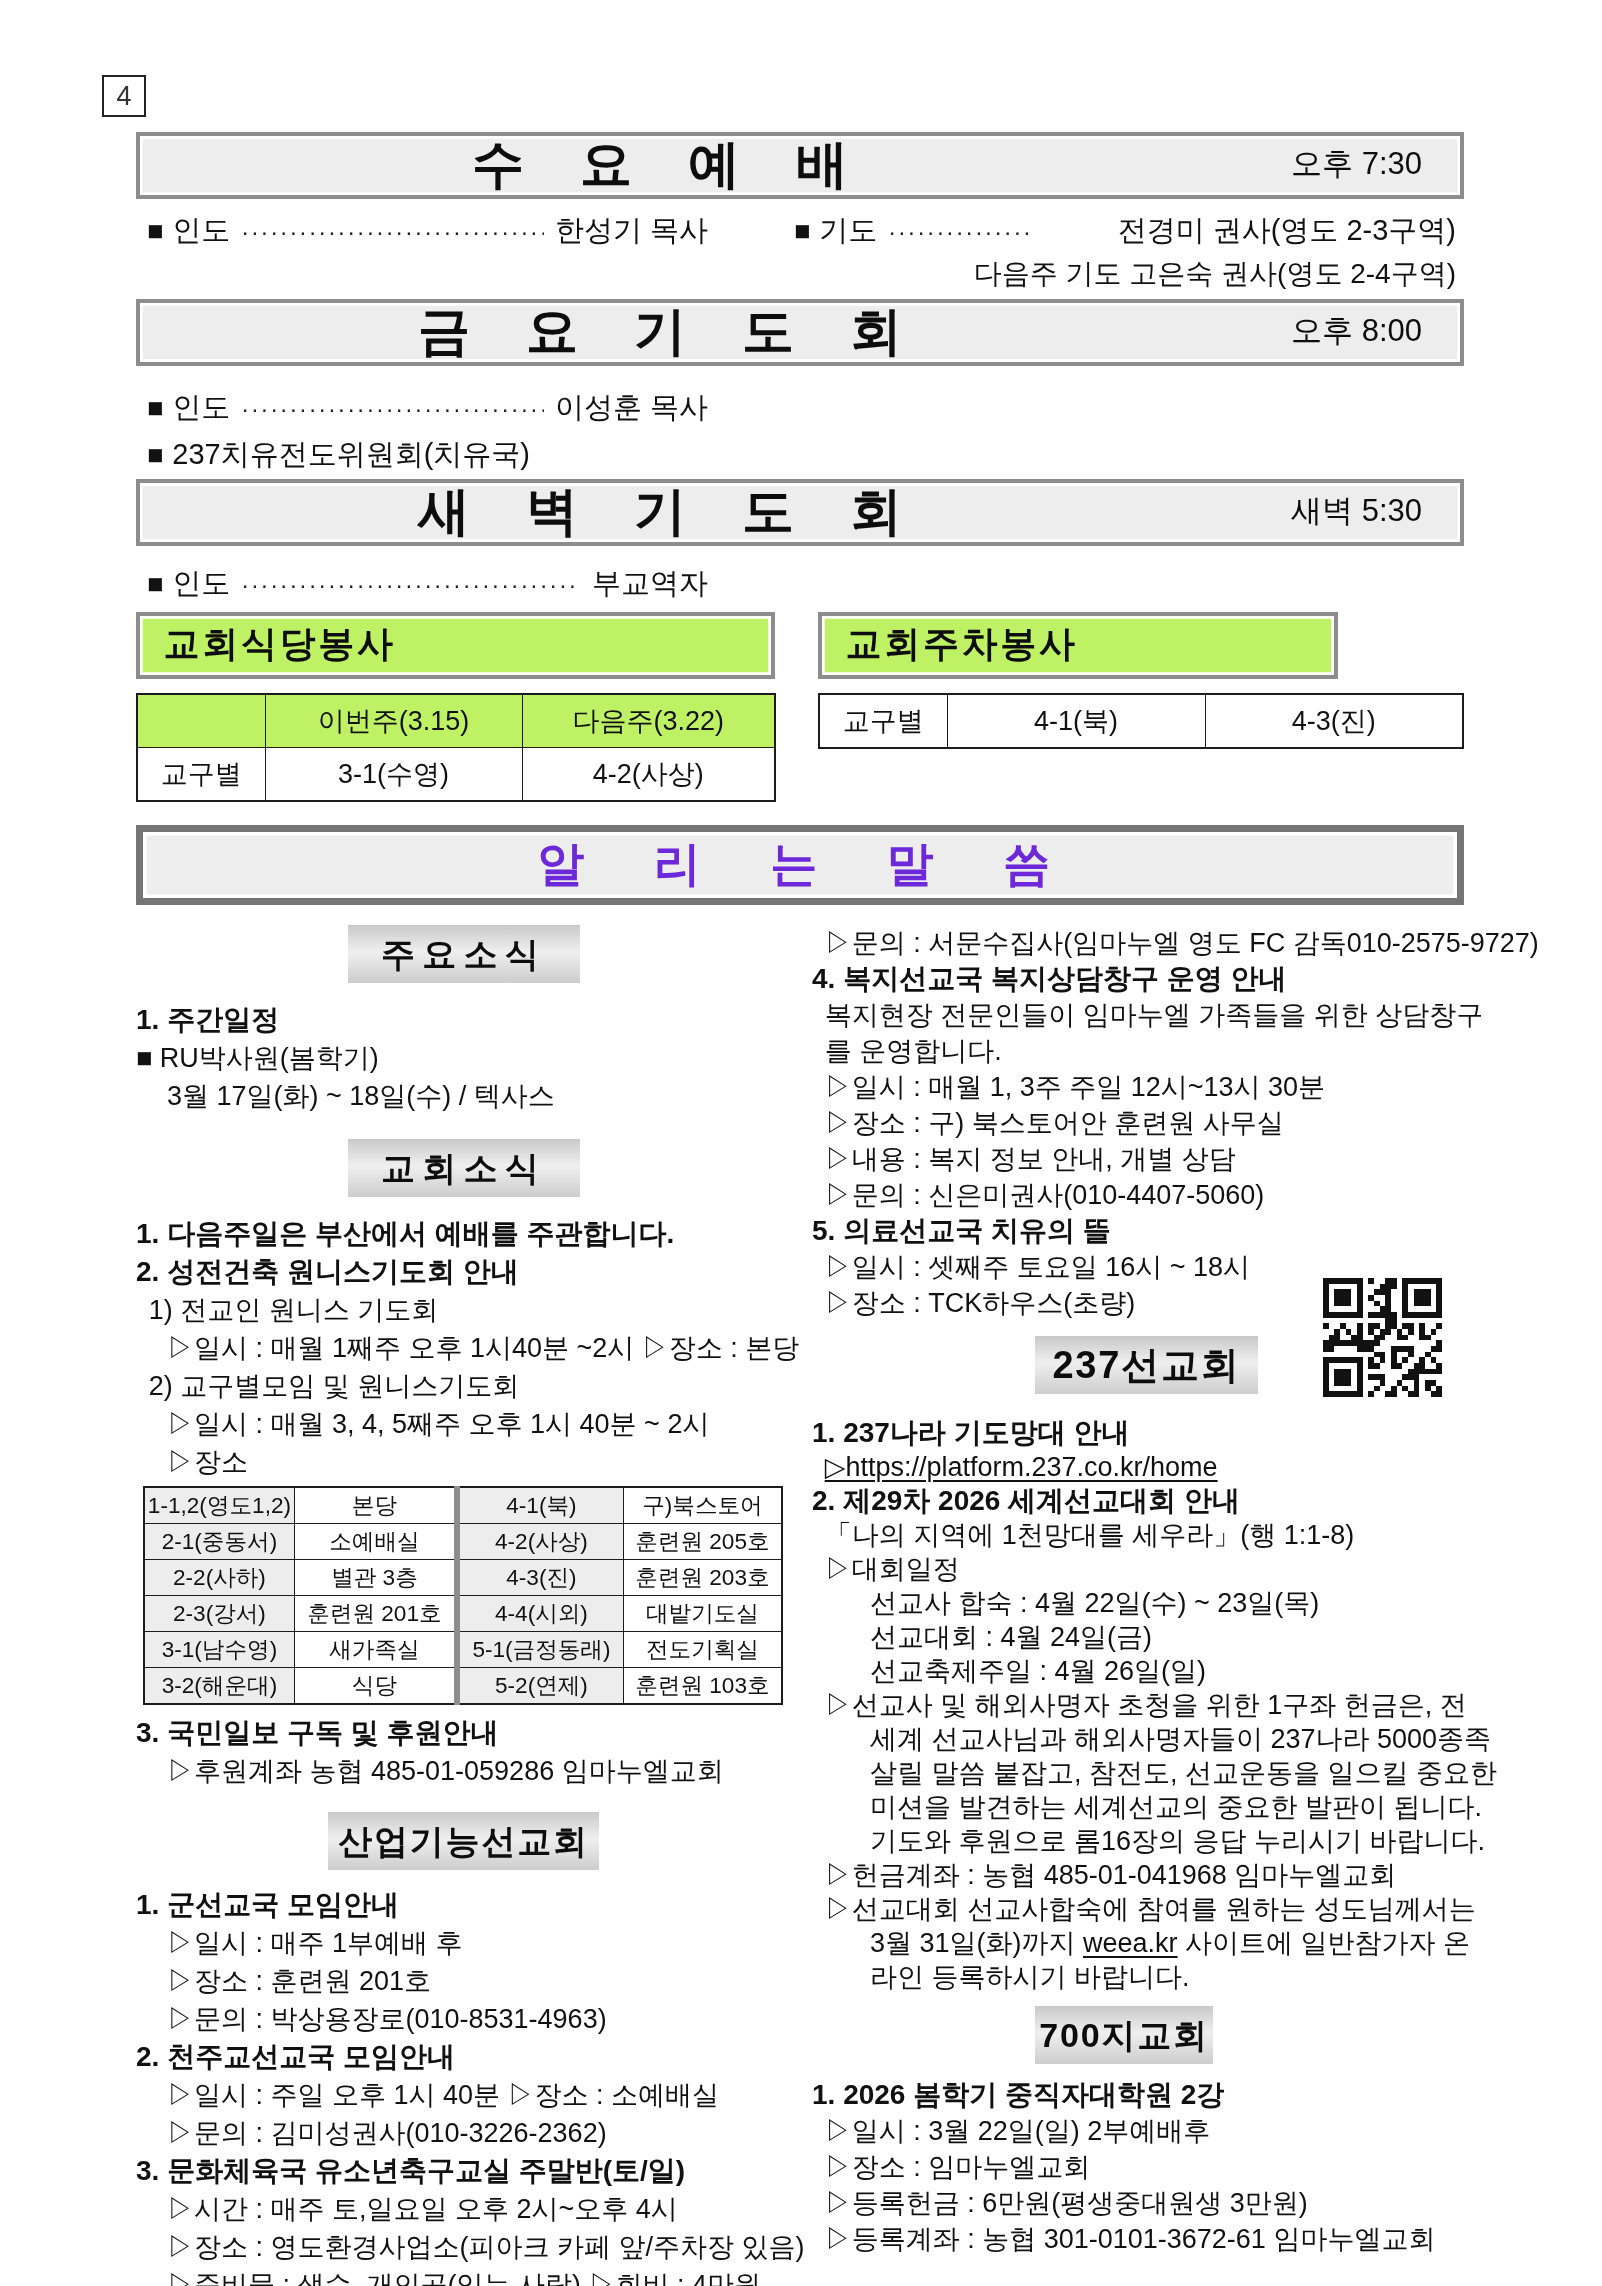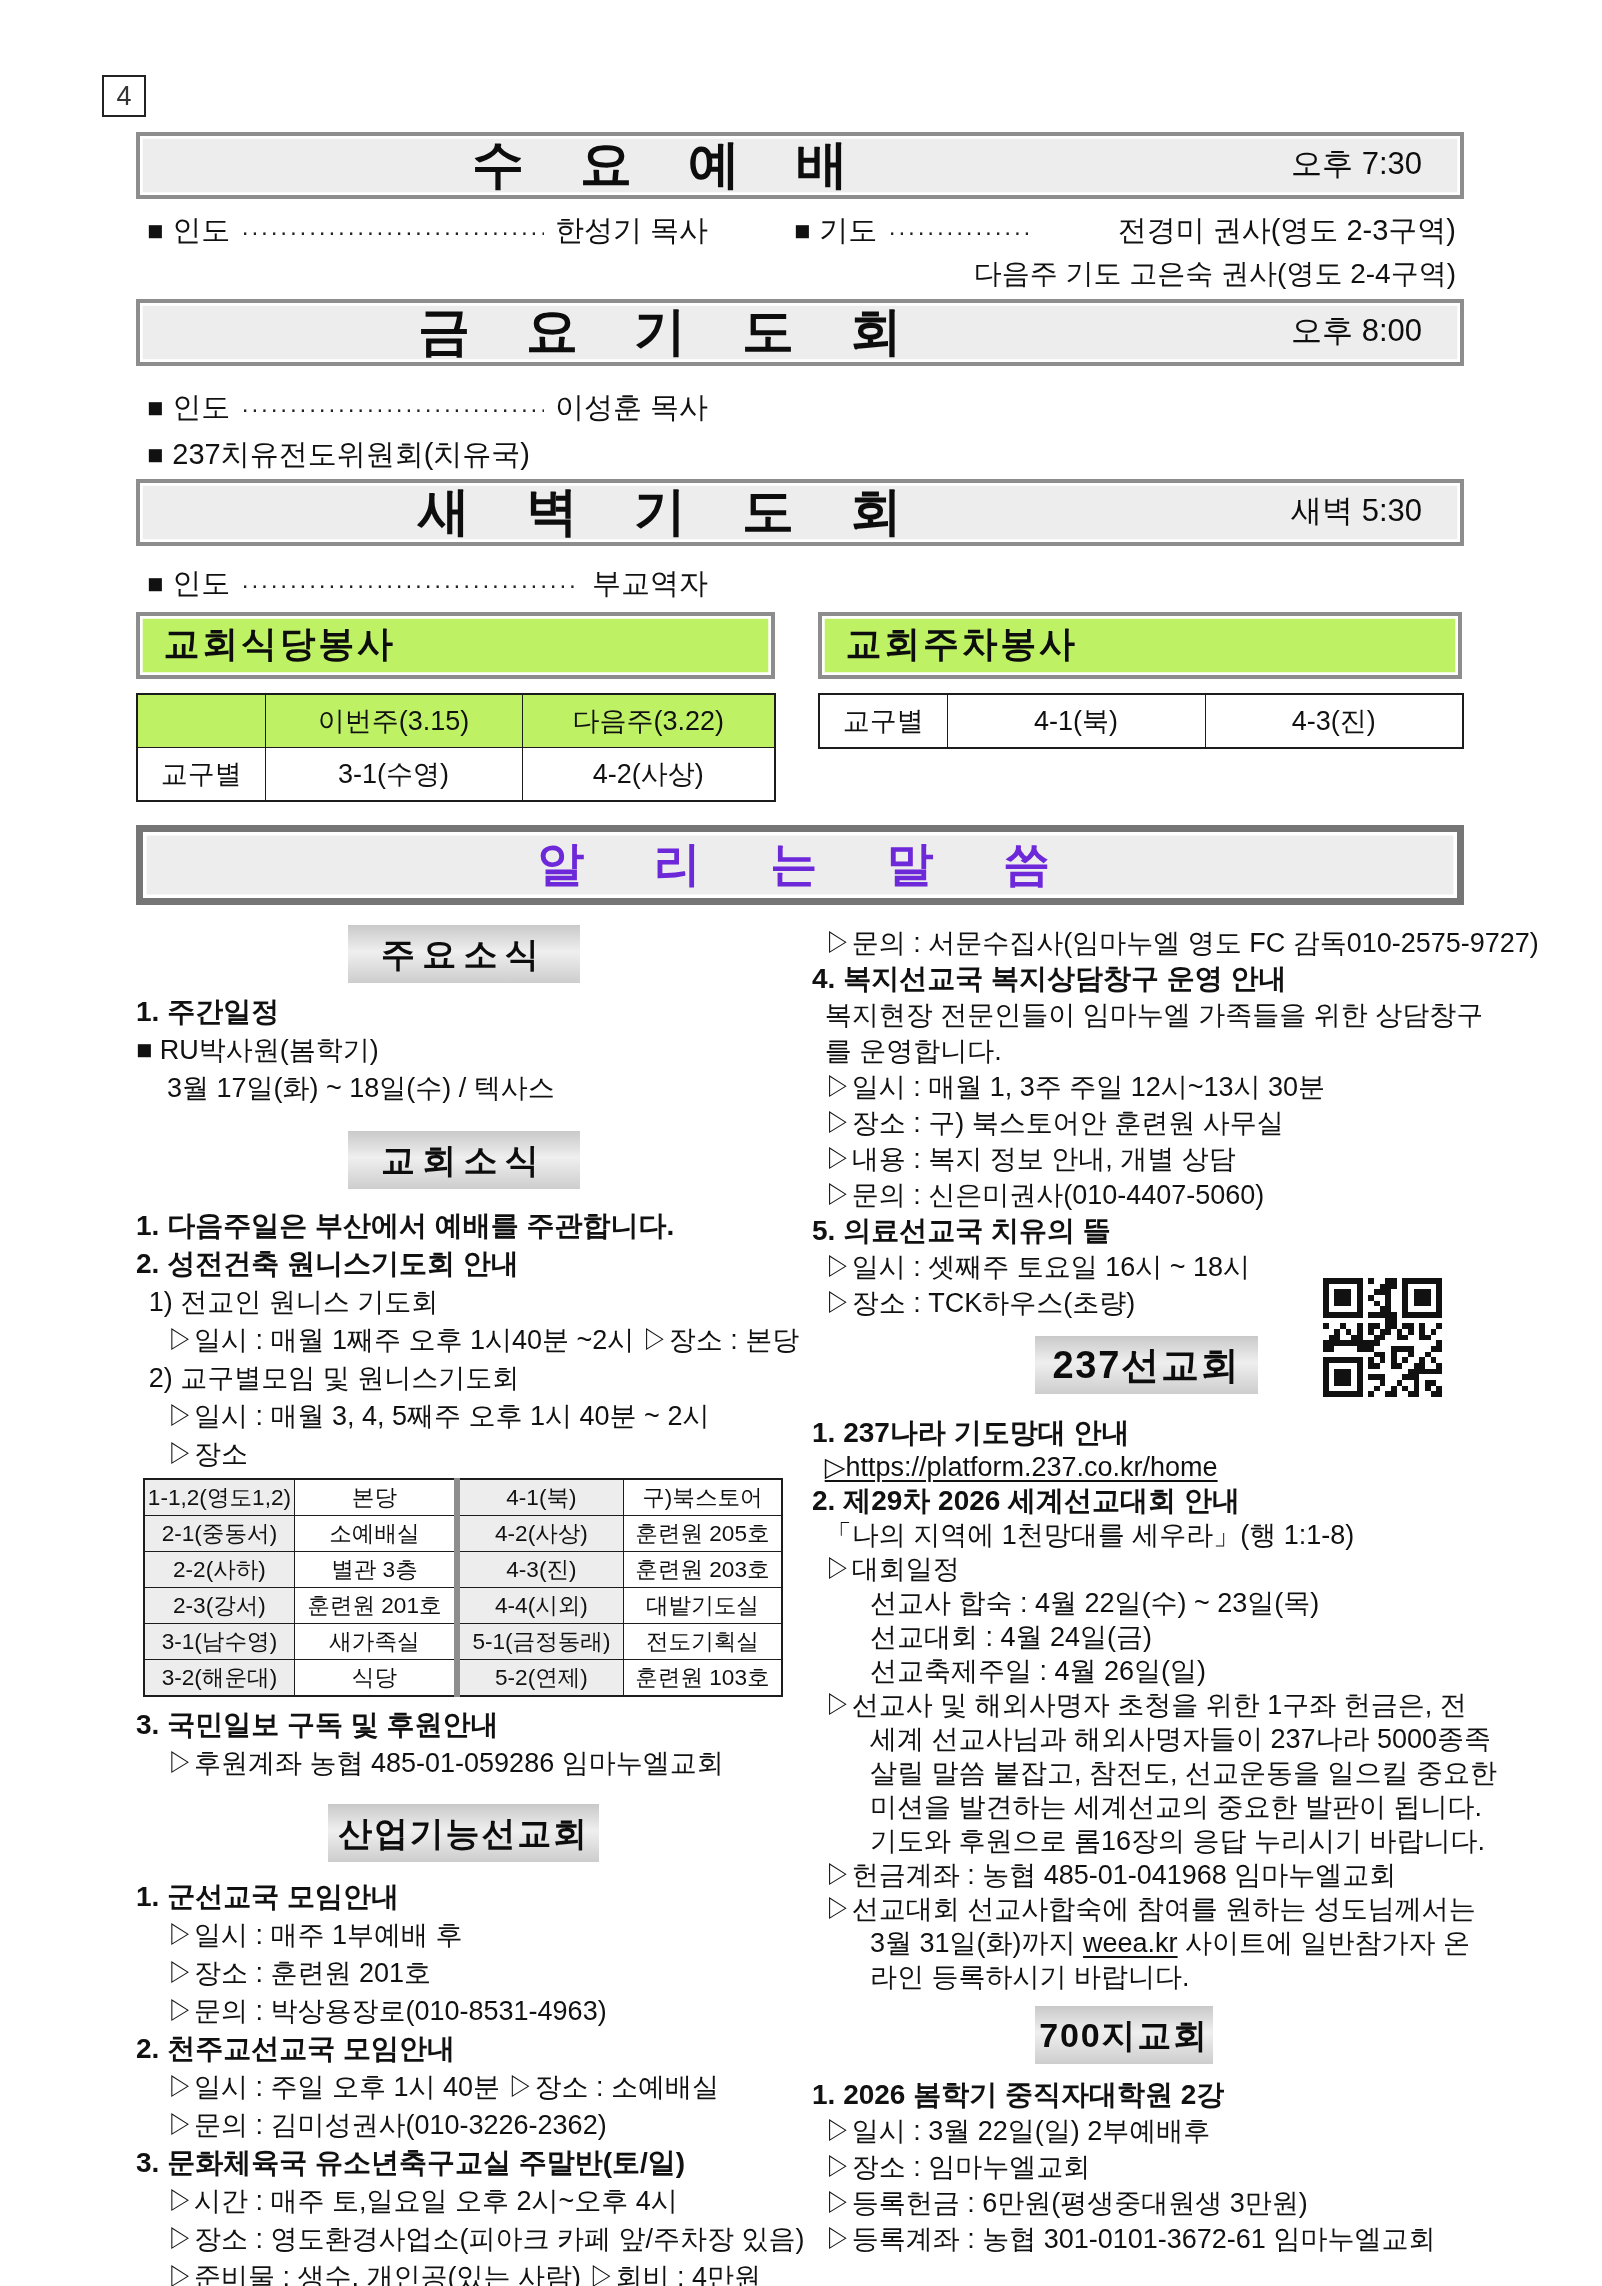--- a/index.html
+++ b/index.html
@@ -97,21 +97,21 @@
     <div class="time">새벽 5:30</div>
   </div>
   <div class="abs drow" style="left:147px;top:563px;width:561px;">
     <span class="blt">■</span>
     <span>인도</span>
     <span class="dots">·······································</span>
     <span class="dval">부교역자</span>
   </div>
 
   <div class="abs subhead" style="left:136px;top:612px;width:639px;">교회식당봉사</div>
-  <div class="abs subhead" style="left:818px;top:612px;width:644px;">교회주차봉사</div>
+  <div class="abs subhead" style="left:818px;top:612px;width:520px;">교회주차봉사</div>
 
   <table class="duty abs" style="left:136px;top:693px;width:639px;">
     <colgroup>
         <col style="width:128px">
         <col style="width:257px">
         <col style="width:253px">
       </colgroup>
     <tbody>
         <tr class="hd">
       <td></td>
@@ -139,21 +139,21 @@
       <td>4-3(진)</td>
     </tr>
   </tbody>
     </table>
 
   <div class="abs bigbar">
     <div class="title">알 리 는 말 씀</div>
   </div>
 
   <div class="abs" style="left:136px;top:925px;width:655px;">
-    <div class="badge" style="width:232px;height:58px;line-height:58px;margin:0 auto 10px;font-size:34px;letter-spacing:7.2px;">주요소식</div>
+    <div class="badge" style="width:232px;height:58px;line-height:58px;margin:0 auto 18px;font-size:34px;letter-spacing:7.2px;">주요소식</div>
     <div class="line b">1. 주간일정</div>
     <div class="line">■ RU박사원(봄학기)</div>
     <div class="line i2">3월 17일(화) ~ 18일(수) / 텍사스</div>
 
     <div class="badge" style="width:232px;height:58px;line-height:58px;margin:23.5px auto 18px;font-size:34px;letter-spacing:7.2px;">교회소식</div>
     <div class="line b">1. 다음주일은 부산에서 예배를 주관합니다.</div>
     <div class="line b">2. 성전건축 원니스기도회 안내</div>
     <div class="line i1">1) 전교인 원니스 기도회</div>
     <div class="line i2">▷일시 : 매월 1째주 오후 1시40분 ~2시  ▷장소 : 본당</div>
     <div class="line i1">2) 교구별모임 및 원니스기도회</div>

